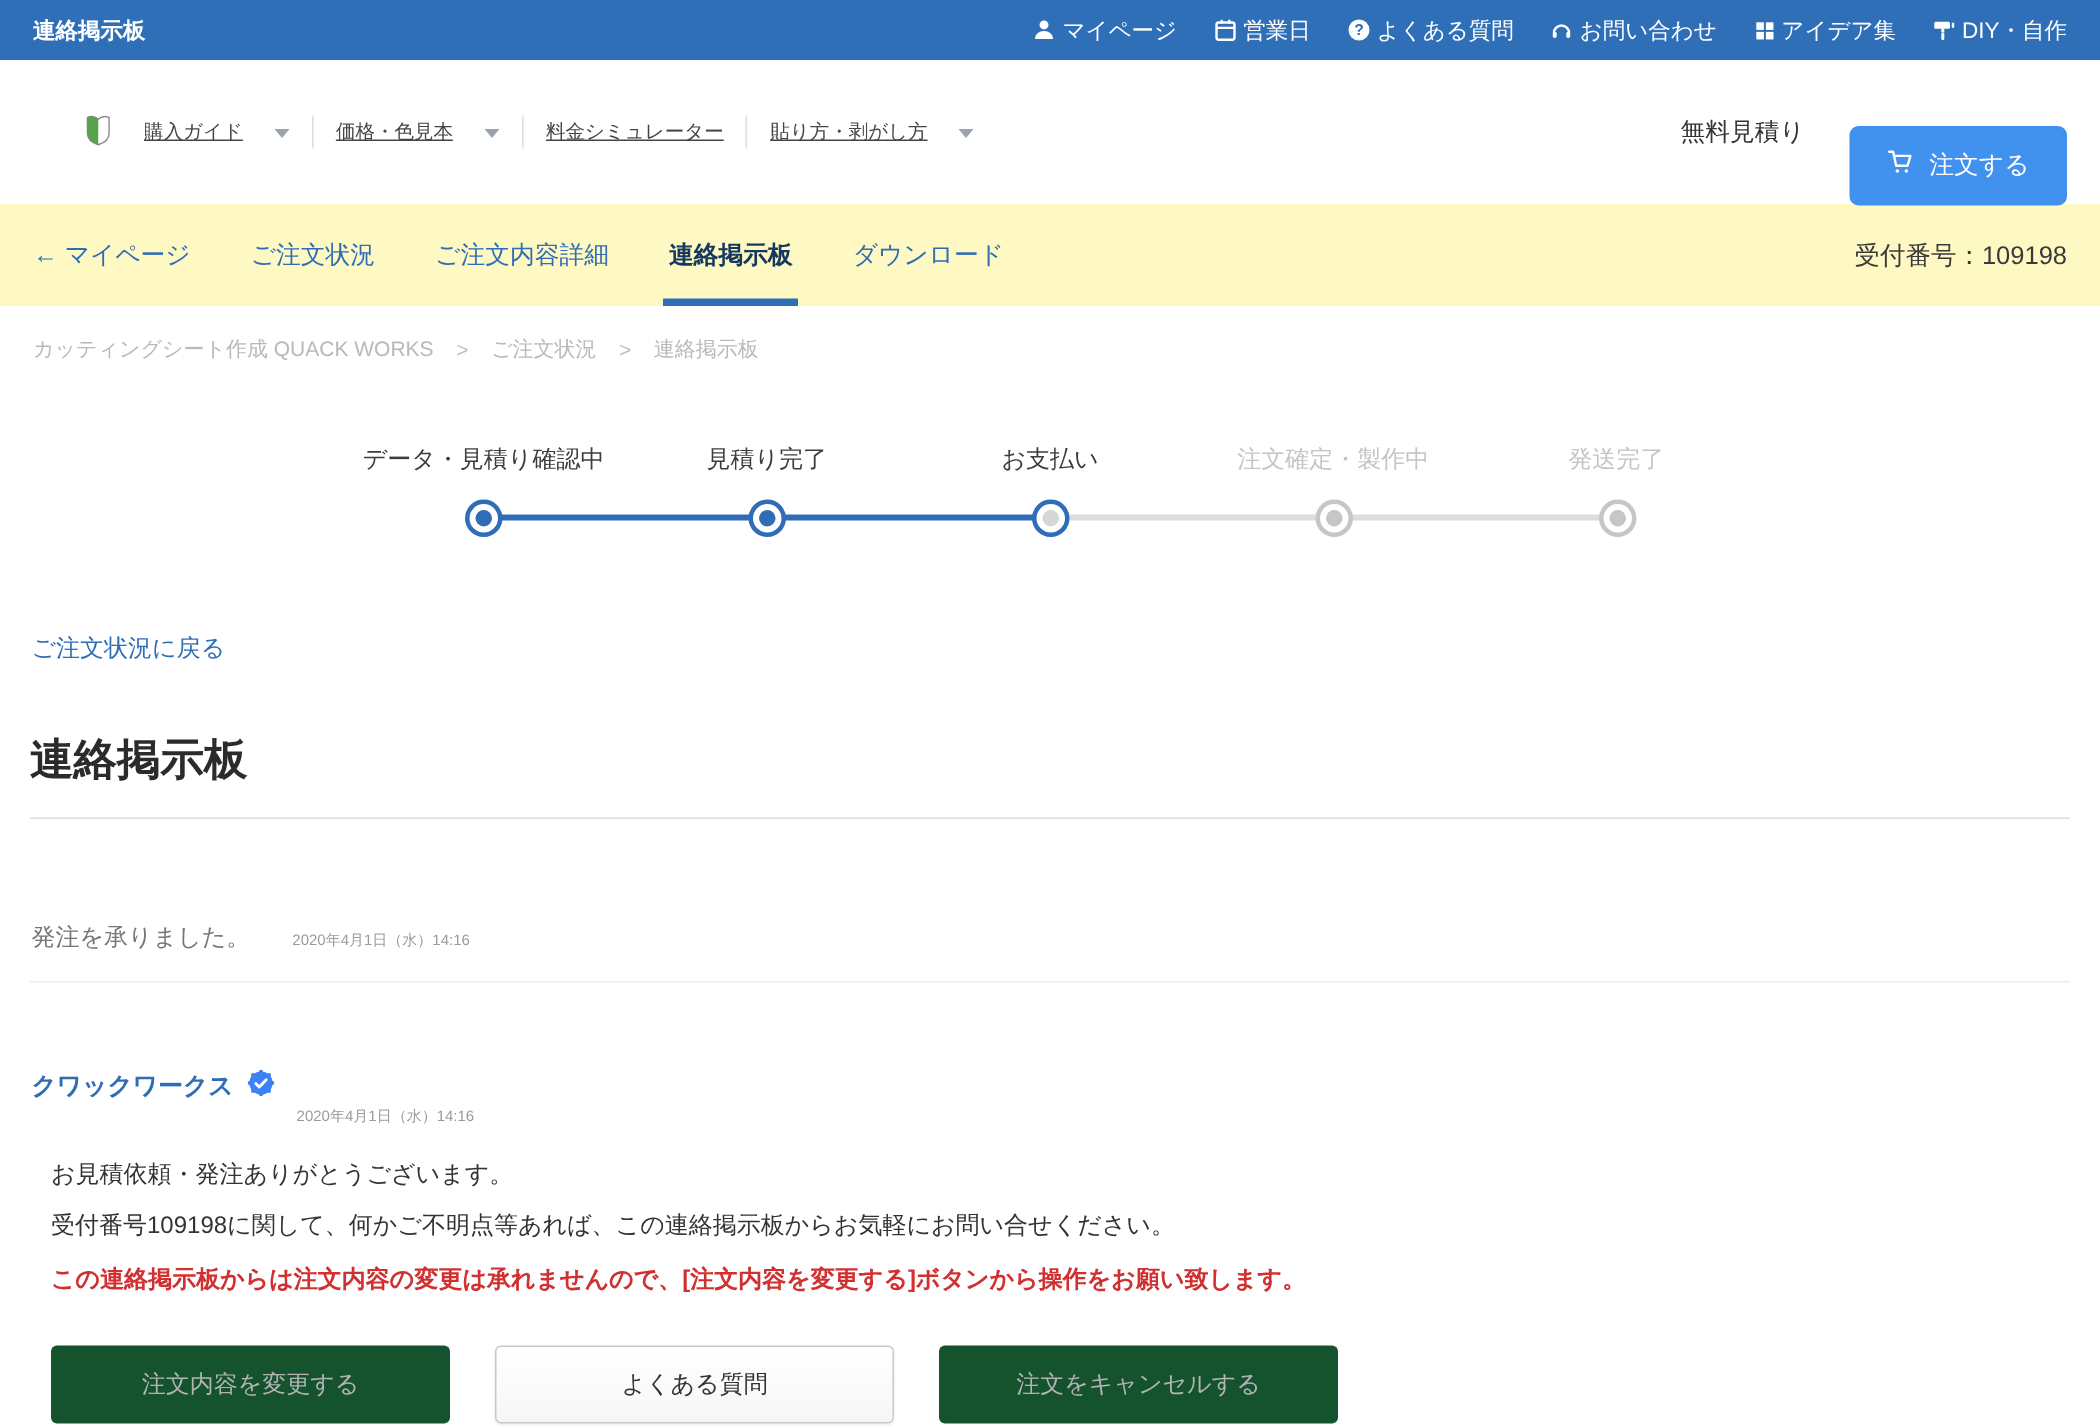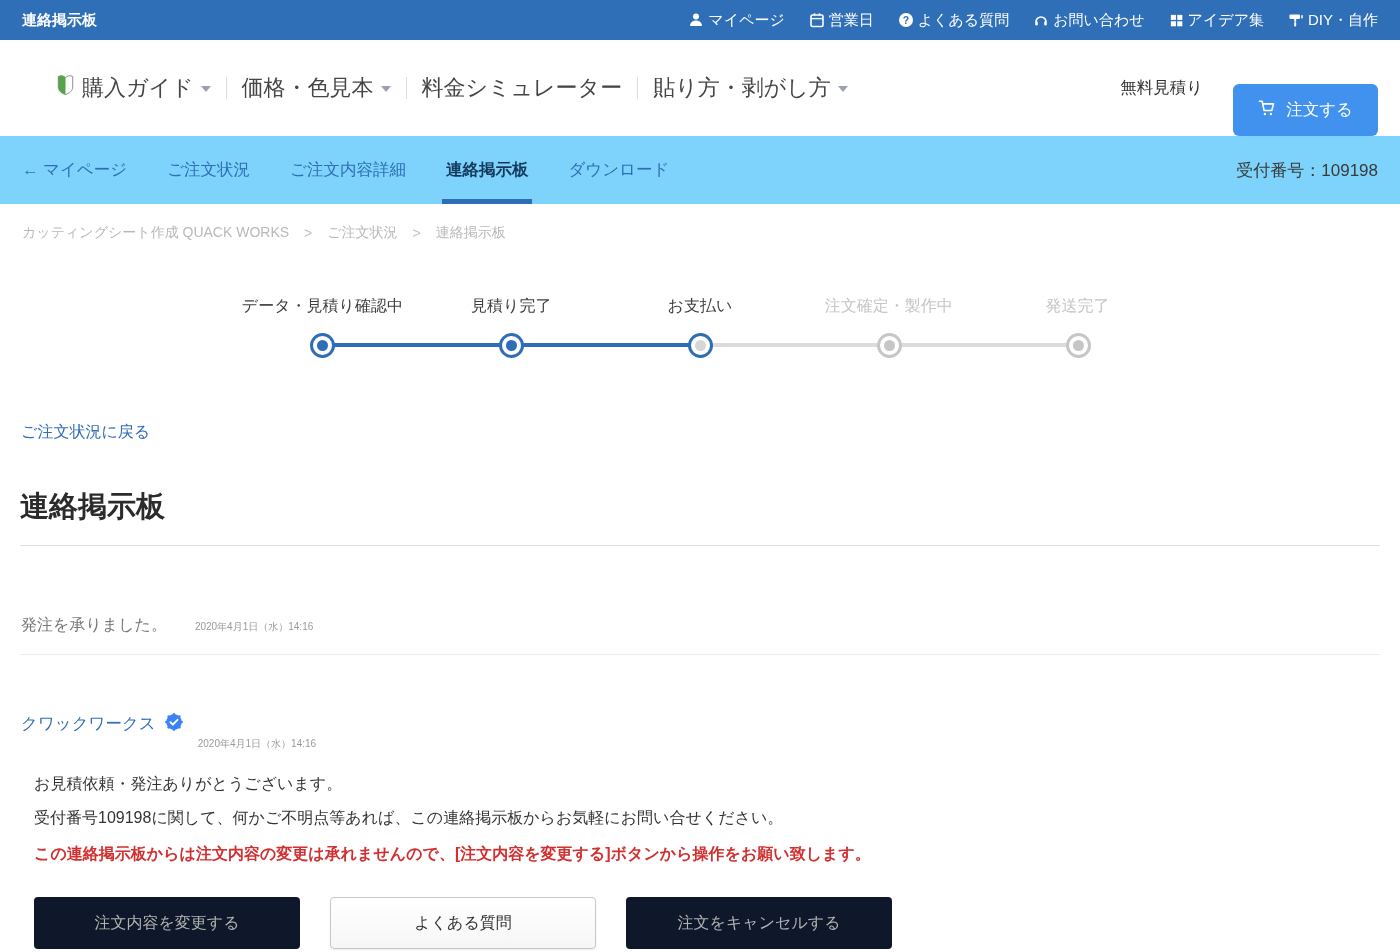--- a/index.html
+++ b/index.html
@@ -11,32 +11,32 @@
             align-items:center; justify-content:space-between; padding:0 22px; }
   .topbar-title { font-size:15px; font-weight:600; }
   .topbar-menu { display:flex; align-items:center; gap:24px; }
   .topbar-item { display:flex; align-items:center; gap:4px; font-size:15px; cursor:pointer; }
   .topbar-item svg { display:block; }
 
   
   .header { height:96px; background:#fff; display:flex; align-items:center; padding:0 22px; }
   .logo { font-size:28px; font-weight:800; color:#3173bb; letter-spacing:.5px; white-space:nowrap; }
   .mainnav { display:flex; align-items:center; margin-left:34px; }
-  .nav-item { display:flex; align-items:center; gap:7px; font-size:22px; color:#454545; cursor:pointer; white-space:nowrap; }
+  .nav-item { display:flex; align-items:center; gap:21px; font-size:13px; color:#454545; cursor:pointer; white-space:nowrap;text-decoration:underline; }
   .nav-sep { width:1px; height:22px; background:#ddd; margin:0 15px; }
   .caret { width:0; height:0; border-left:5px solid transparent; border-right:5px solid transparent;
            border-top:6px solid #9aa2ab; margin-top:2px; }
   .header-right { margin-left:auto; display:flex; align-items:center; }
   .free-quote { font-size:16.5px; color:#333; cursor:pointer; }
   .order-btn { margin-left:30px; background:#4191ee; color:#fff; border:none; border-radius:6px;
                display:flex; align-items:center; gap:10px; font-size:16.5px; padding:15px 25px;
                cursor:pointer; font-family:inherit;margin-top:44px; }
 
   
-  .subnav { height:68px; background:#7dd3fc; display:flex; align-items:stretch; padding:0 22px; }
+  .subnav { height:68px; background:#fef9c3; display:flex; align-items:stretch; padding:0 22px; }
   .subnav-left { display:flex; align-items:stretch; gap:40px; }
   .subnav-link { display:flex; align-items:center; font-size:16.5px; color:#2f6eb6; cursor:pointer; position:relative; }
   .subnav-link.active { color:#15395e; font-weight:700; }
   .subnav-link.active::after { content:''; position:absolute; left:-4px; right:-4px; bottom:0;
                                height:5px; background:#2f6eb6; }
   .order-no { margin-left:auto; display:flex; align-items:center; font-size:17px; color:#3a3a3a; }
 
   
   .breadcrumb { display:flex; gap:15px; align-items:center; padding:20px 22px 0; font-size:14px; color:#b9b9b9; }
   .crumb { cursor:pointer; }
@@ -60,28 +60,28 @@
   .back-link { display:inline-block; margin:64px 0 0 21px; font-size:16px; color:#2f6eb6; cursor:pointer; }
   .page-heading { margin:44px 0 0 20px; font-size:29px; font-weight:700; color:#2b2b2b; }
   .rule { border:none; border-top:1px solid #dcdcdc; margin:18px 20px 0; }
   .rule.light { border-top-color:#ececec; }
 
   .sys-msg { display:flex; align-items:baseline; gap:28px; margin:34px 0 0 21px; }
   .sys-msg-text { font-size:16px; color:#767676; }
   .msg-date { font-size:10px; color:#9a9a9a;margin-top:40px; }
 
   .author-row { display:flex; align-items:center; gap:9px; margin:42px 0 0 21px; }
-  .author-name { font-size:16.5px; font-weight:400; color:#2f6eb6; cursor:pointer; }
+  .author-name { font-size:16.5px; font-weight:700; color:#2f6eb6; cursor:pointer; }
   .author-row .msg-date { margin-left:6px; }
   .msg-body { margin:16px 0 0 34px; font-size:16px; color:#333; line-height:34px; }
   .msg-warning { margin:2px 12px 0 34px; font-size:16px; line-height:34px; color:#d13030; font-weight:700; }
 
   .btn-row { display:flex; gap:30px; margin:26px 0 0 34px; }
   .action-btn { height:52px; border-radius:4px; font-size:16px; font-family:inherit; }
-  .action-btn.disabled { width:266px; background:#0f172a; border:none; color:#b3b3b3; cursor:default; }
+  .action-btn.disabled { width:266px; background:#14532d; border:none; color:#b3b3b3; cursor:default; }
   .action-btn.normal { width:266px; background:linear-gradient(#ffffff,#f6f6f6); border:1px solid #c8c8c8;
                        color:#333; box-shadow:0 1px 2px rgba(0,0,0,.08); cursor:pointer; font-weight:500; }
 </style>
 </head>
 <body>
 
 
 
 
 <div class="topbar">

